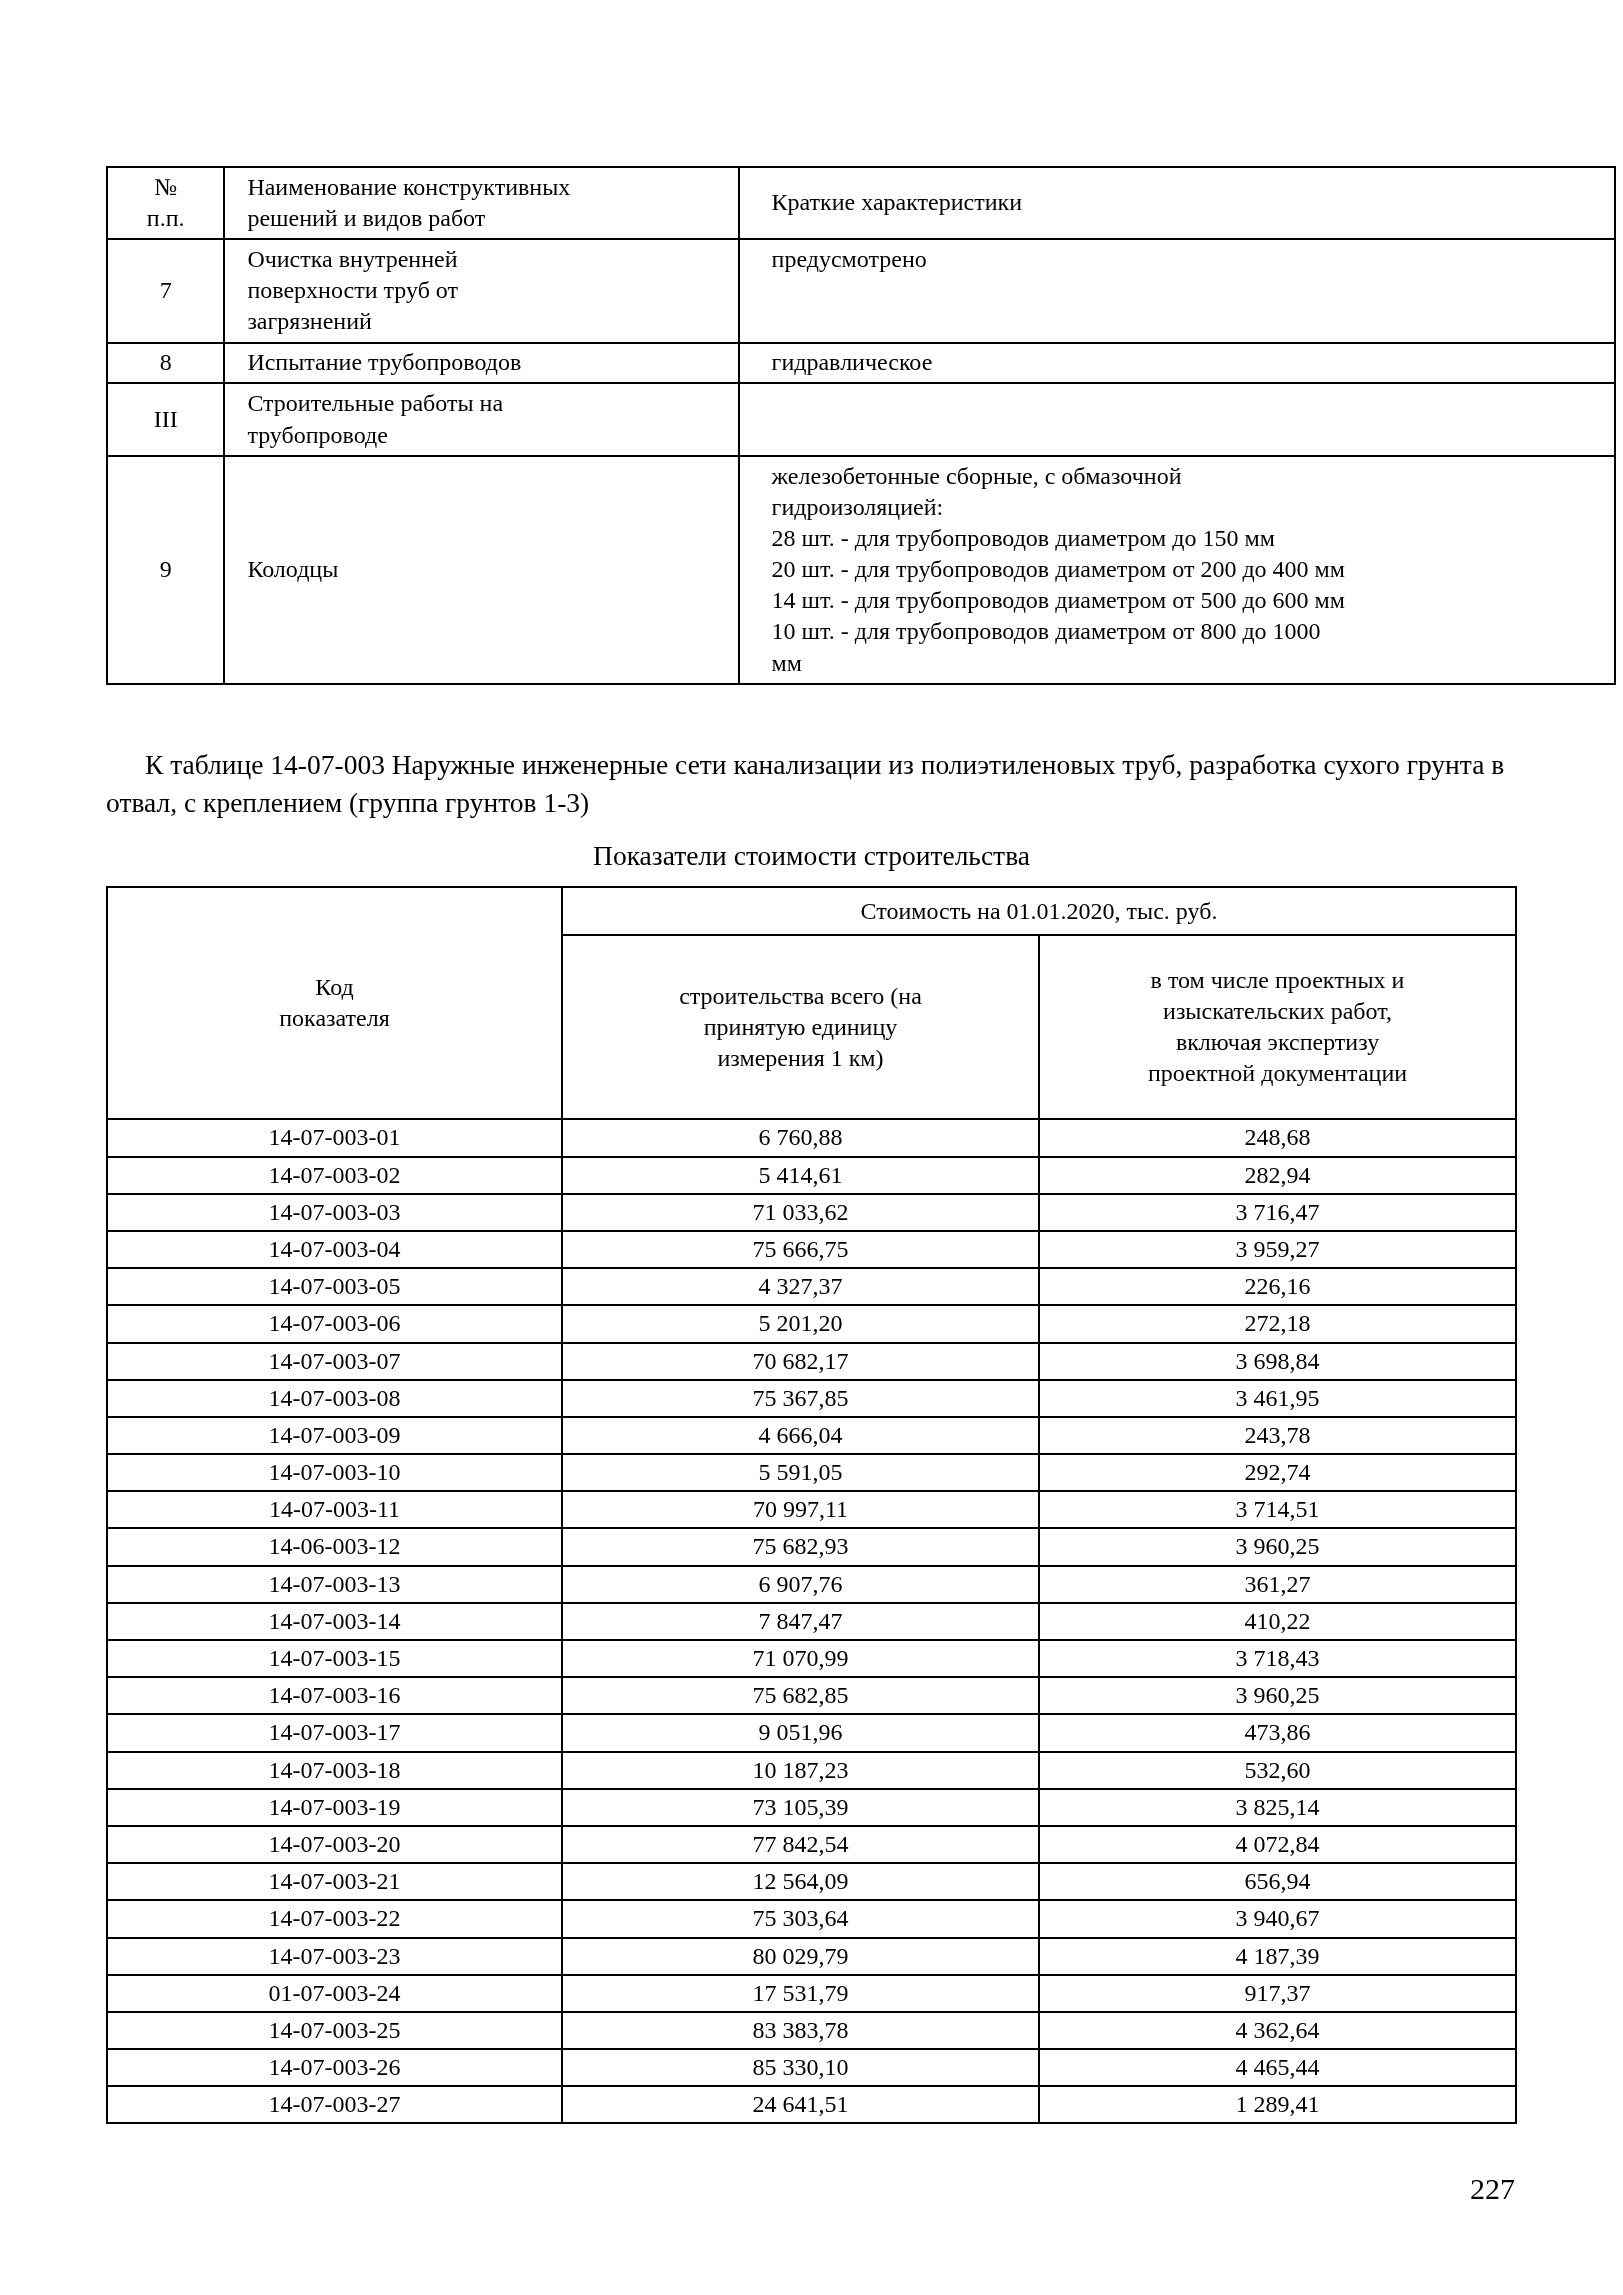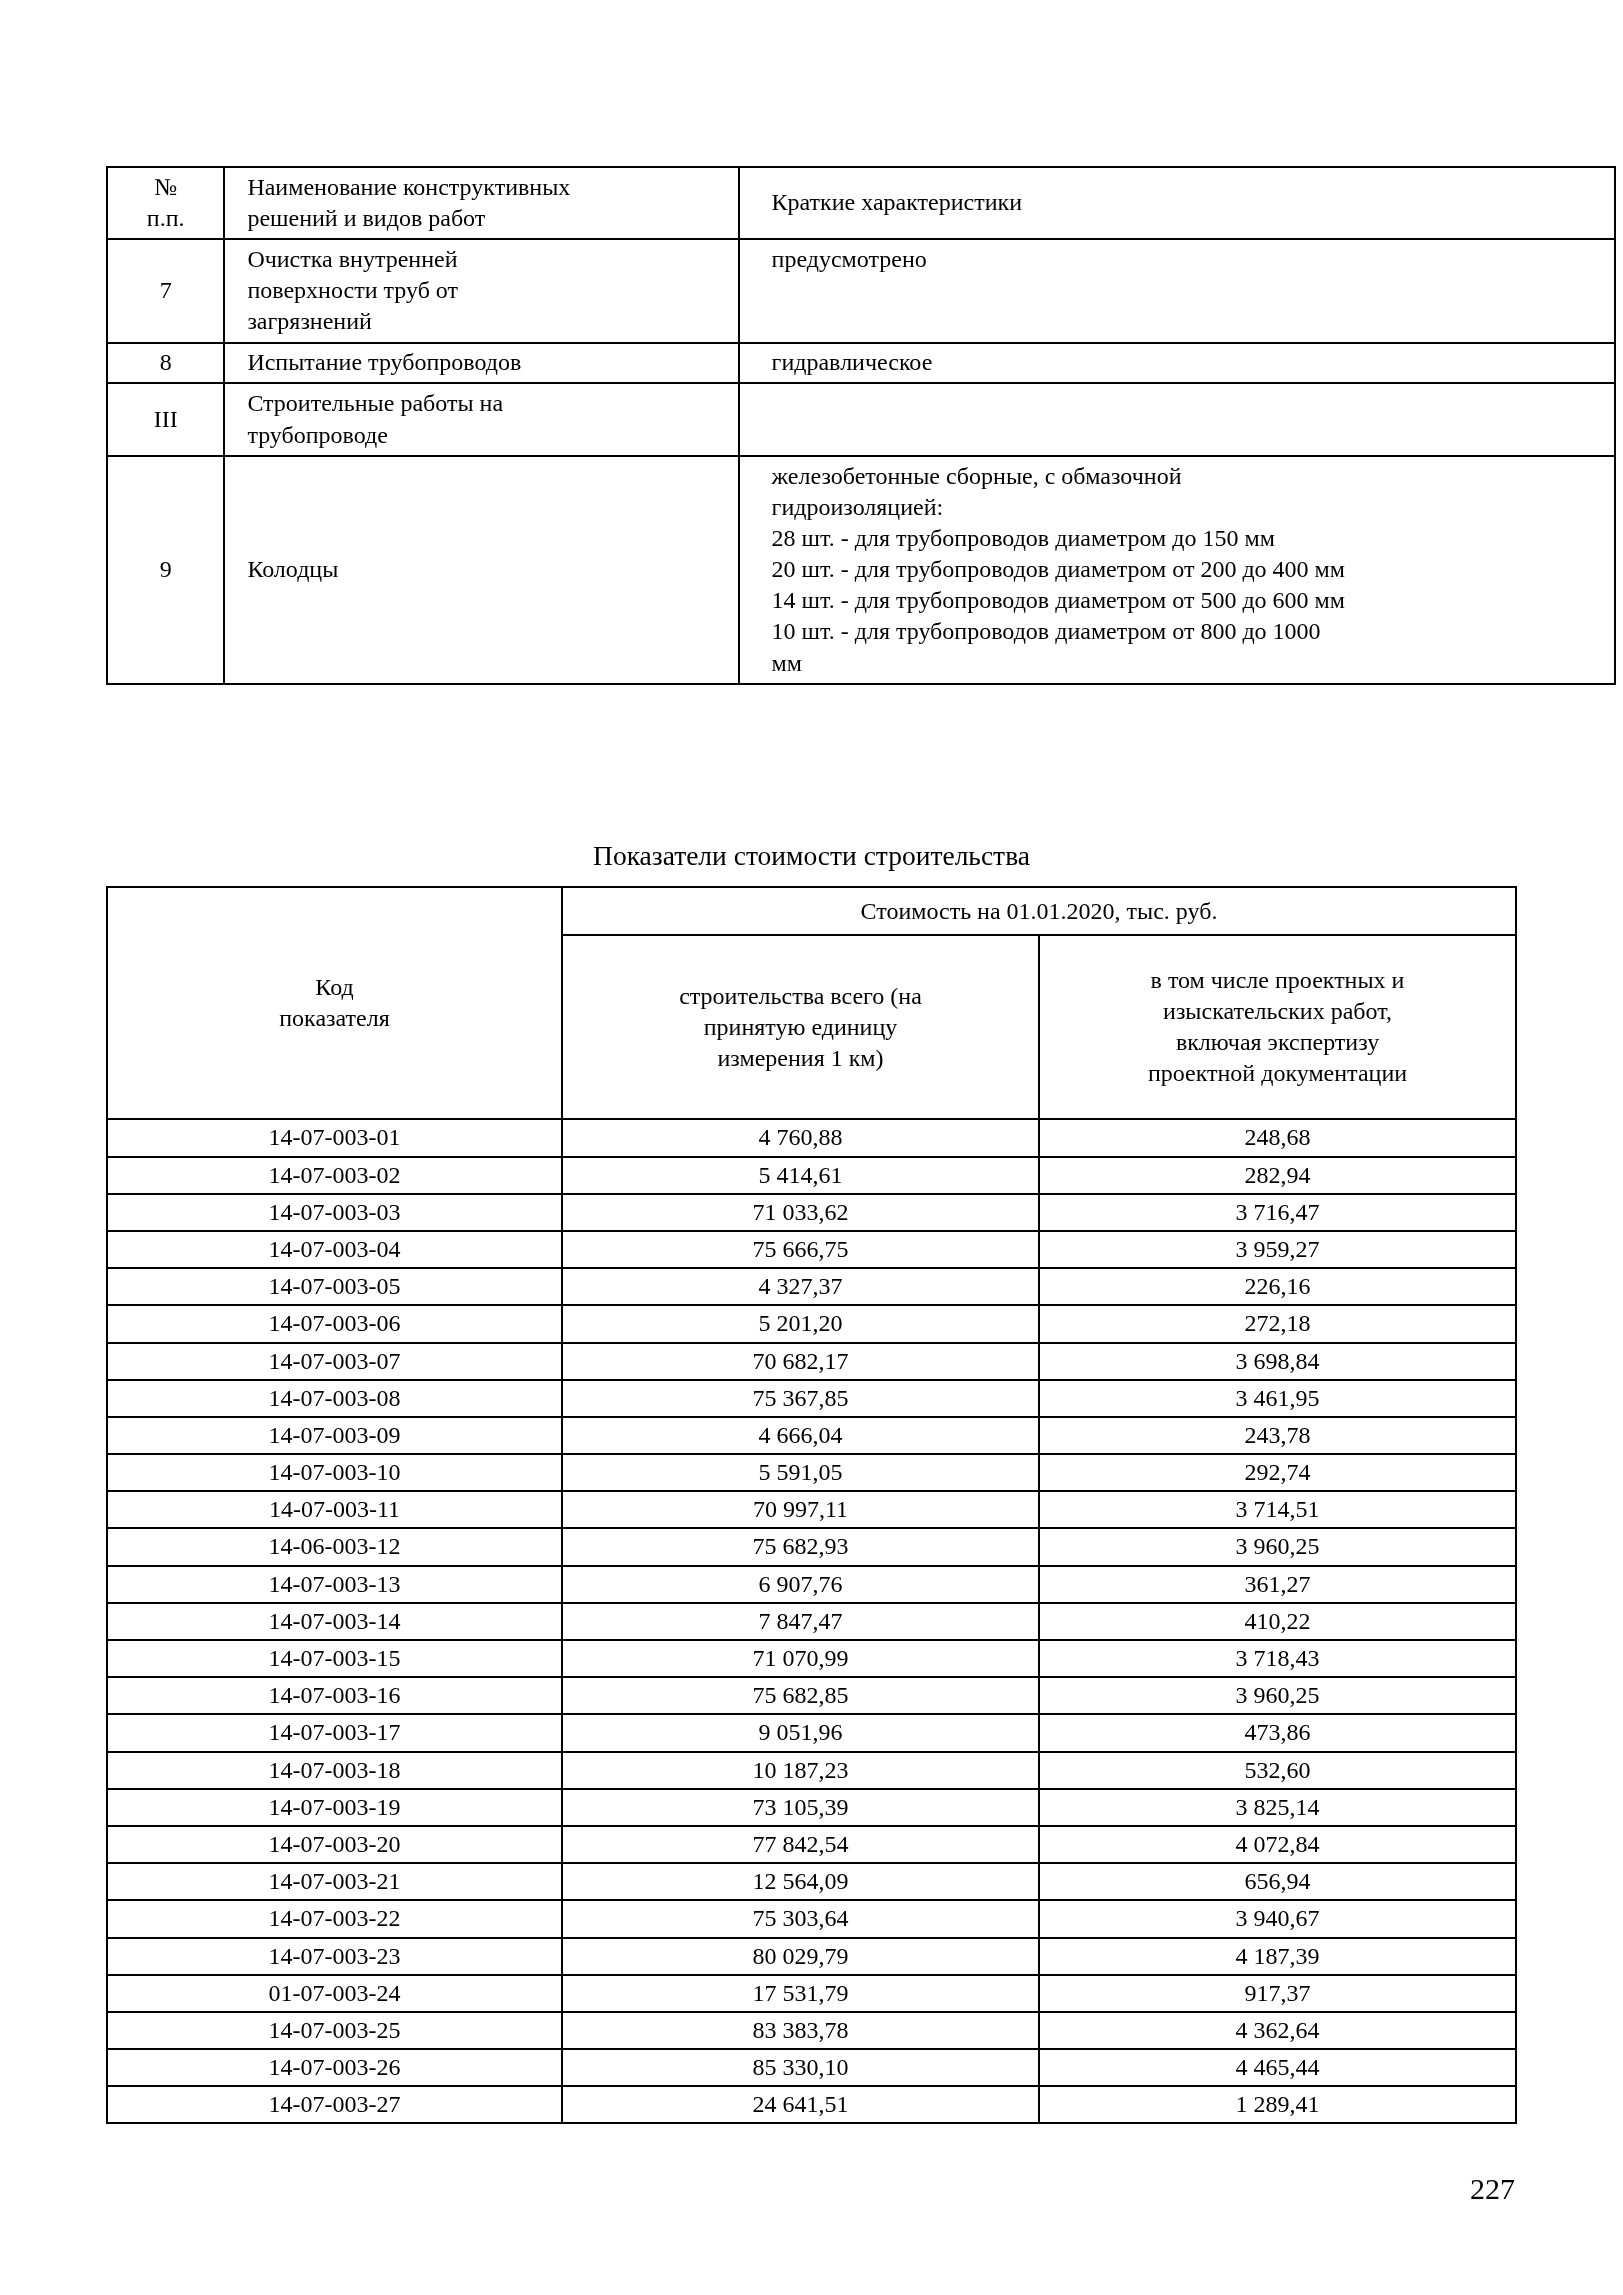--- a/index.html
+++ b/index.html
@@ -155,20 +155,21 @@
 гидроизоляцией:
 28 шт. - для трубопроводов диаметром до 150 мм
 20 шт. - для трубопроводов диаметром от 200 до 400 мм
 14 шт. - для трубопроводов диаметром от 500 до 600 мм
 10 шт. - для трубопроводов диаметром от 800 до 1000
 мм</td>
       </tr>
     </tbody>
   </table>
 
+  <div class="caption-block">К таблице 14-07-003 Наружные инженерные сети канализации из полиэтиленовых труб, разработка сухого грунта в отвал, с креплением (группа грунтов 1-3)</div>
 
   <div class="subtitle">Показатели стоимости строительства</div>
 
   <table class="doc-table" id="table-cost">
     <thead>
       <tr>
         <td class="h-code code-head multiline" rowspan="2">Код
 показателя</td>
         <td class="group-head" colspan="2">Стоимость на 01.01.2020, тыс. руб.</td>
       </tr>
@@ -178,21 +179,21 @@
 измерения 1 км)</td>
         <td class="h-design sub-head multiline">в том числе проектных и
 изыскательских работ,
 включая экспертизу
 проектной документации</td>
       </tr>
     </thead>
     <tbody id="cost-body">
         <tr>
           <td>14-07-003-01</td>
-          <td>4 760,88</td>
+          <td>6 760,88</td>
           <td>248,68</td>
         </tr>
         <tr>
           <td>14-07-003-02</td>
           <td>5 414,61</td>
           <td>282,94</td>
         </tr>
         <tr>
           <td>14-07-003-03</td>
           <td>71 033,62</td>

